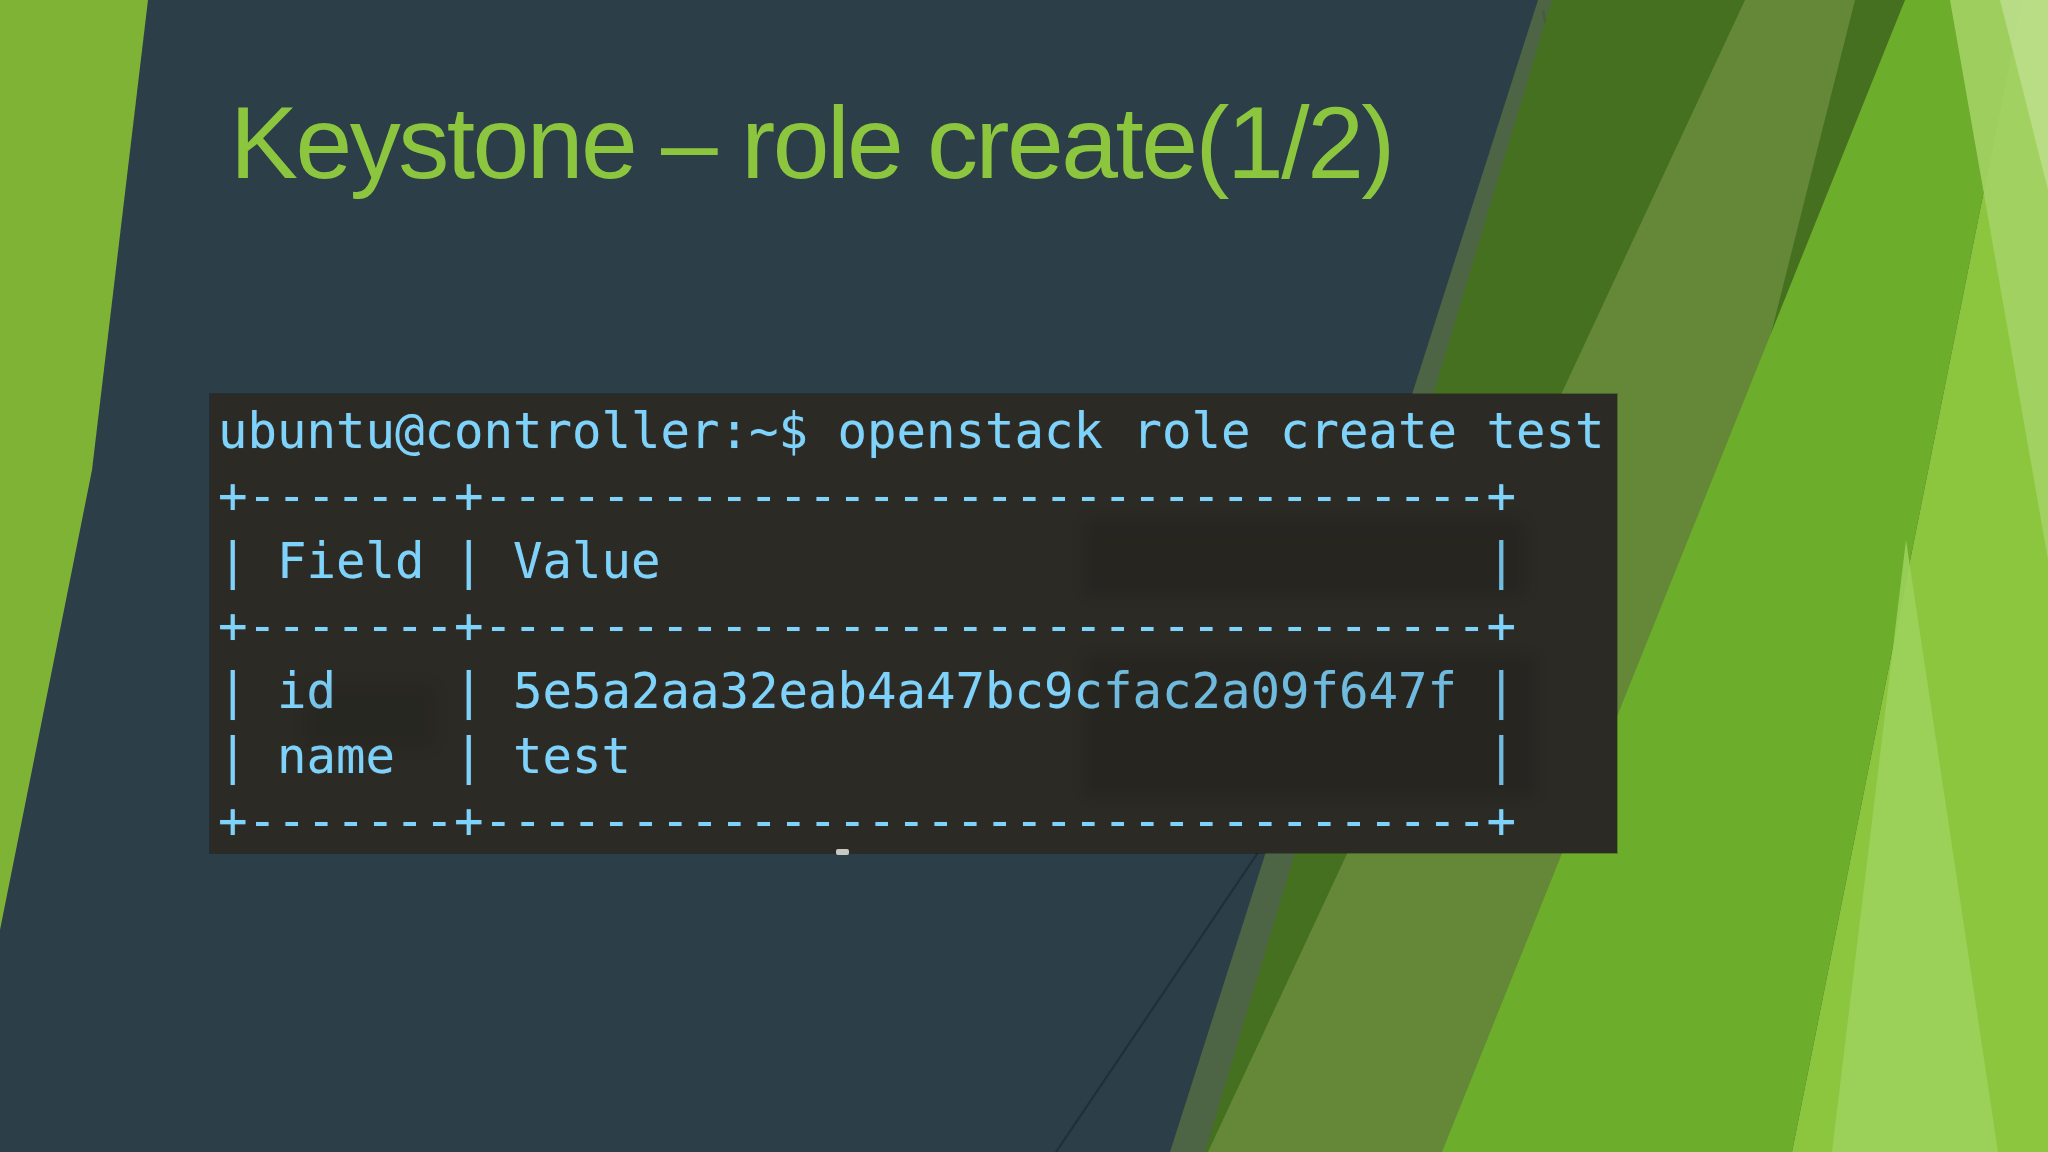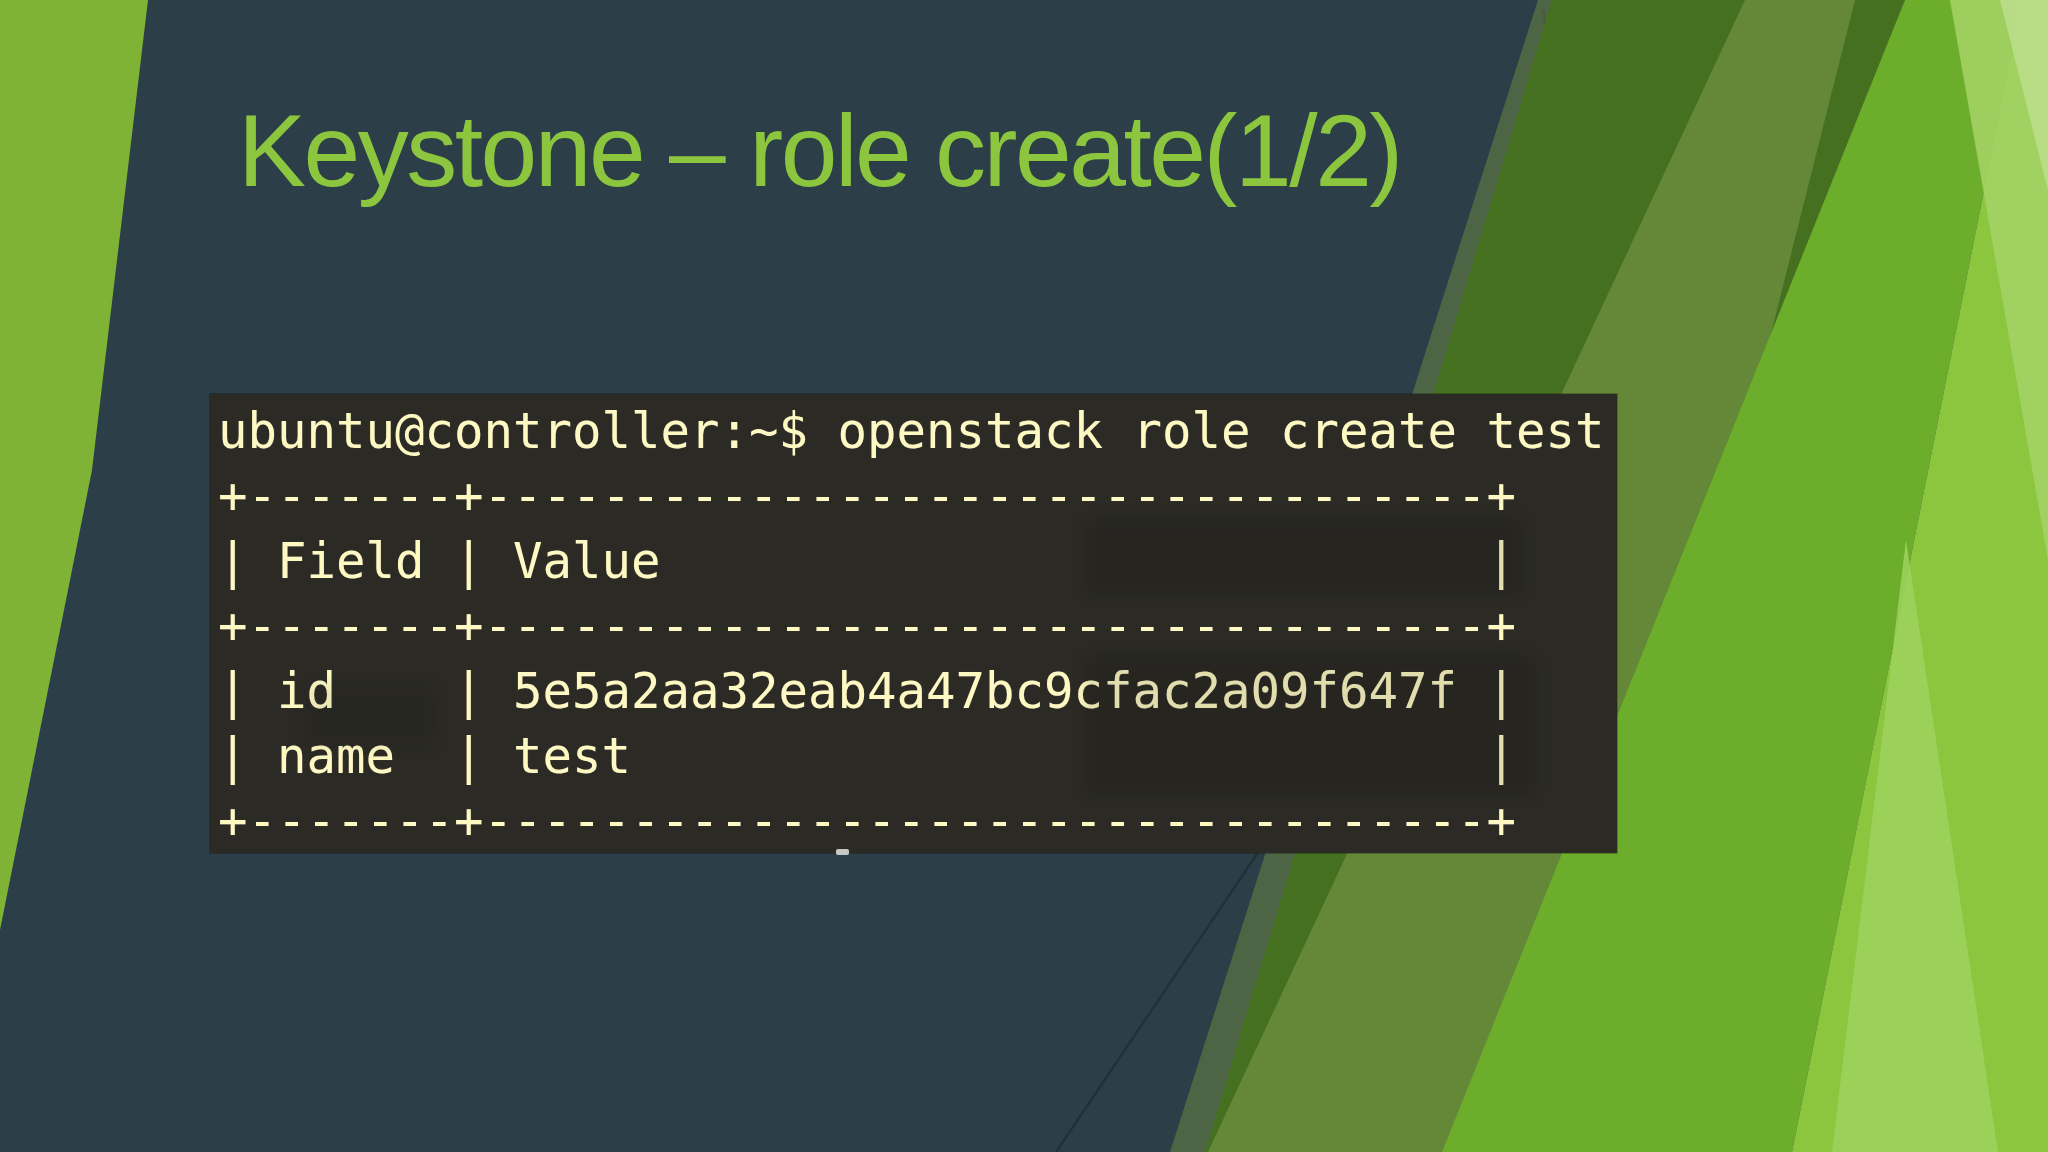--- a/index.html
+++ b/index.html
@@ -3,34 +3,34 @@
 <meta charset="utf-8">
 <style>
   html,body{margin:0;padding:0;}
   body{
     width:2048px;height:1152px;position:relative;overflow:hidden;
     background:#2c3e48;
     font-family:"Liberation Sans",sans-serif;
   }
   svg.bg{position:absolute;left:0;top:0;width:2048px;height:1152px;display:block;}
   .slide-title{
-    position:absolute;left:226px;top:86px;margin:12px;
+    position:absolute;left:226px;top:86px;margin:4px;
     font-size:102px;line-height:1.05;font-weight:400;letter-spacing:-2.5px;
     color:#8cc63f;white-space:nowrap;
   }
   .terminal{
     position:absolute;left:210px;top:394px;width:1407px;height:459px;
     background:#2b2a25;overflow:hidden;
     box-shadow:0 0 0 1px rgba(0,0,0,0.25);
   }
   .terminal pre{
     margin:0;padding:5px 0 0 8px;
     font-family:"DejaVu Sans Mono",monospace;
     font-size:49px;line-height:65px;
-    color:#fef9c3;white-space:pre;
+    color:#7dd3fc;white-space:pre;
     text-shadow:0 0 1px rgba(255,255,255,0.25);
   }
   .ghost{
     position:absolute;background:rgba(0,0,0,0.11);
     filter:blur(7px);border-radius:6px;pointer-events:none;
   }
   .ghost.g1{left:875px;top:126px;width:440px;height:75px;}
   .ghost.g2{left:875px;top:262px;width:450px;height:140px;}
   .ghost.g3{left:95px;top:290px;width:130px;height:64px;background:rgba(0,0,0,0.07);}
   .artifact-dash{

